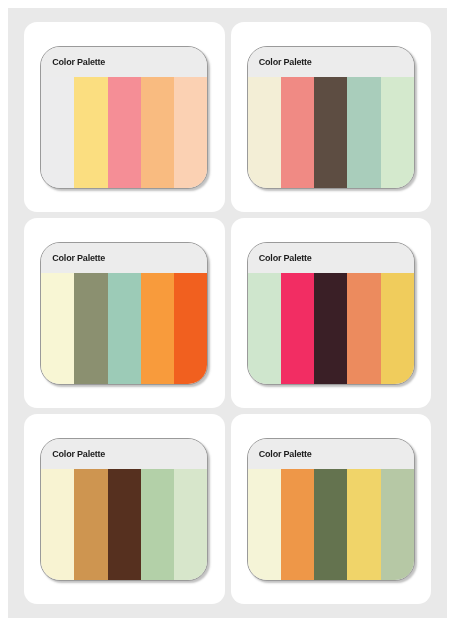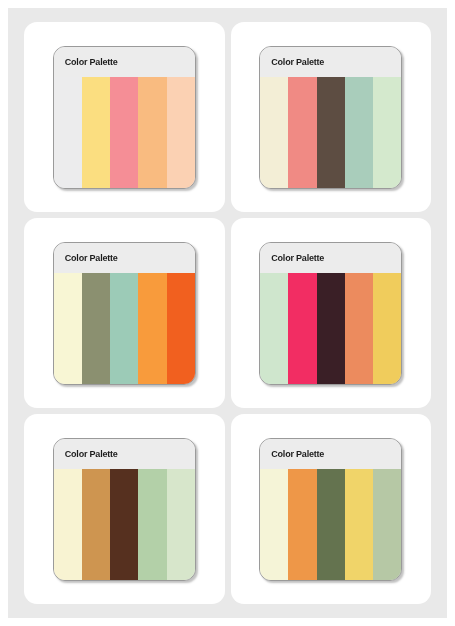--- a/index.html
+++ b/index.html
@@ -38,25 +38,25 @@
   }
   .card {
     background: #ffffff;
     border-radius: 13px;
     display: flex;
     align-items: center;
     justify-content: center;
   }
   .panel {
     position: relative;
-    width: 143px;
+    width: 168px;
     height: 143px;
     background: #ececed;
     border: 1.5px solid #9a9a9a;
-    border-radius: 12px;
+    border-radius: 20px;
     box-shadow: 2px 2px 2px rgba(120,120,120,0.45);
     overflow: hidden;
     box-sizing: border-box;
   }
   .panel-header {
     position: absolute;
     left: 0;
     top: 0;
     width: 100%;
     height: 30px;

